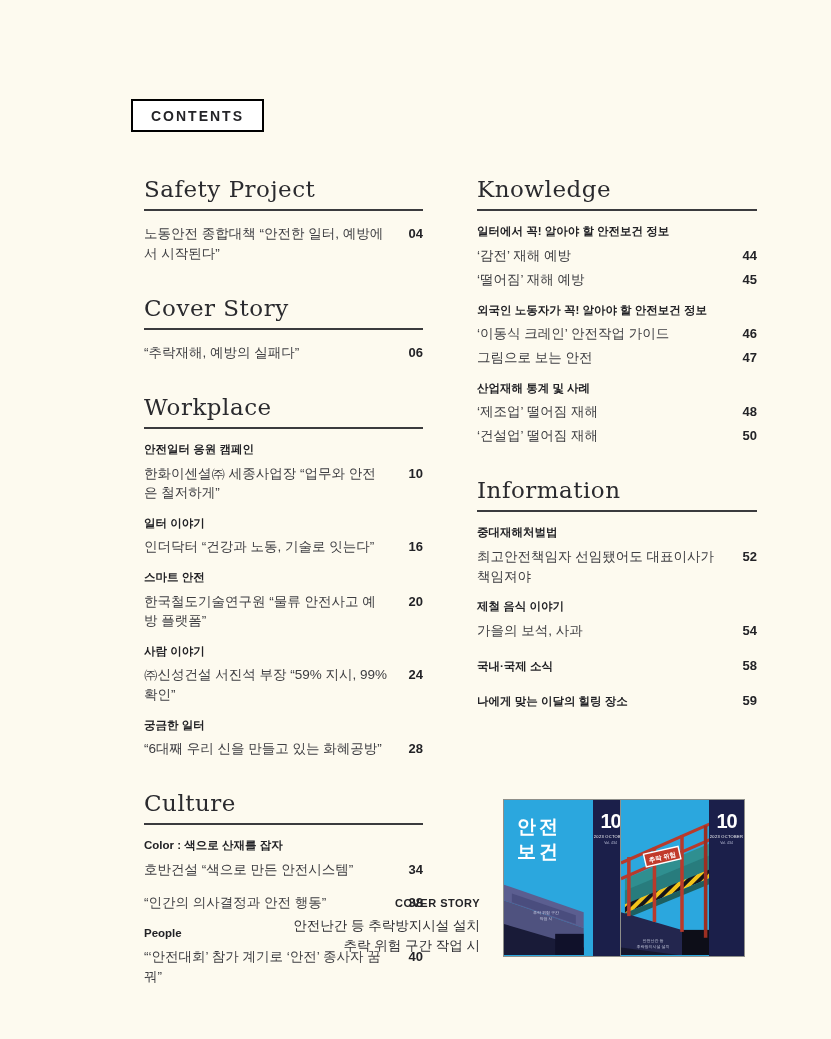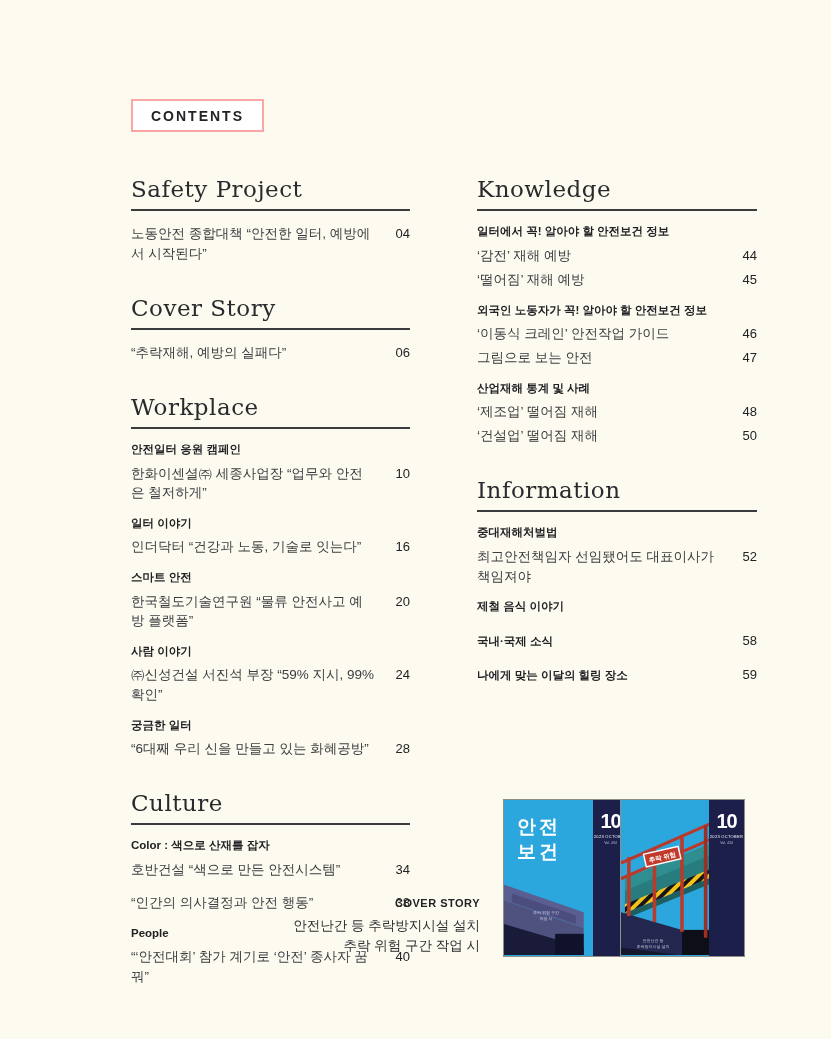--- a/index.html
+++ b/index.html
@@ -15,28 +15,28 @@
     font-family:"Liberation Sans","DejaVu Sans",sans-serif;
     color:var(--text);
     position:relative;
     overflow:hidden;
   }
   .page{position:absolute;inset:0;}
 
   
   .contents-box{
     position:absolute;left:131px;top:99px;
-    border:2px solid #fca5a5;background:#fff;
+    border:2px solid #000000;background:#fff;
     padding:7px 18px 6px 18px;
     font-weight:bold;font-size:14px;letter-spacing:2px;color:#232327;
   }
 
   
   .col{position:absolute;top:176px;}
-  .col-left{left:131px;width:279px;}
+  .col-left{left:144px;width:279px;}
   .col-right{left:477px;width:280px;}
 
   .section + .section{margin-top:31px;}
   .section h2{
     font-family:"DejaVu Serif","Liberation Serif",serif;
     font-weight:400;font-size:23px;line-height:1.15;
     color:var(--ink);letter-spacing:.5px;
   }
   .rule{height:2px;background:var(--rule);margin-top:7px;}
 
@@ -44,21 +44,21 @@
   .group.label-only{margin-top:17px;}
   .group-label-row{
     display:flex;justify-content:space-between;align-items:baseline;
     font-size:11.5px;font-weight:bold;color:#222226;line-height:1.35;
   }
   .entry{
     display:flex;justify-content:space-between;align-items:baseline;
     margin-top:6px;font-size:13.5px;line-height:1.45;color:var(--text);
   }
   .entry + .entry{margin-top:4px;}
-  .page-num{font-weight:normal;color:#232327;font-size:13px;margin-left:20px;white-space:nowrap;}
+  .page-num{font-weight:bold;color:#232327;font-size:13px;margin-left:20px;white-space:nowrap;}
 
   
   .cover-caption{
     position:absolute;right:351px;top:897px;text-align:right;width:220px;
   }
   .cover-caption .cap-label{
     font-size:11px;font-weight:bold;letter-spacing:.5px;color:#232327;margin-bottom:7px;
   }
   .cover-caption .cap-line{
     font-size:13.5px;line-height:1.5;color:#2e2e33;
@@ -247,20 +247,24 @@
             <span>중대재해처벌법</span>
           </div>
           <div class="entry">
             <span>최고안전책임자 선임됐어도 대표이사가 책임져야</span>
             <span class="page-num">52</span>
           </div>
         </div>
         <div class="group">
           <div class="group-label-row">
             <span>제철 음식 이야기</span>
+          </div>
+          <div class="entry">
+            <span>가을의 보석, 사과</span>
+            <span class="page-num">54</span>
           </div>
         </div>
         <div class="group label-only">
           <div class="group-label-row">
             <span>국내·국제 소식</span>
             <span class="page-num">58</span>
           </div>
         </div>
         <div class="group label-only">
           <div class="group-label-row">

